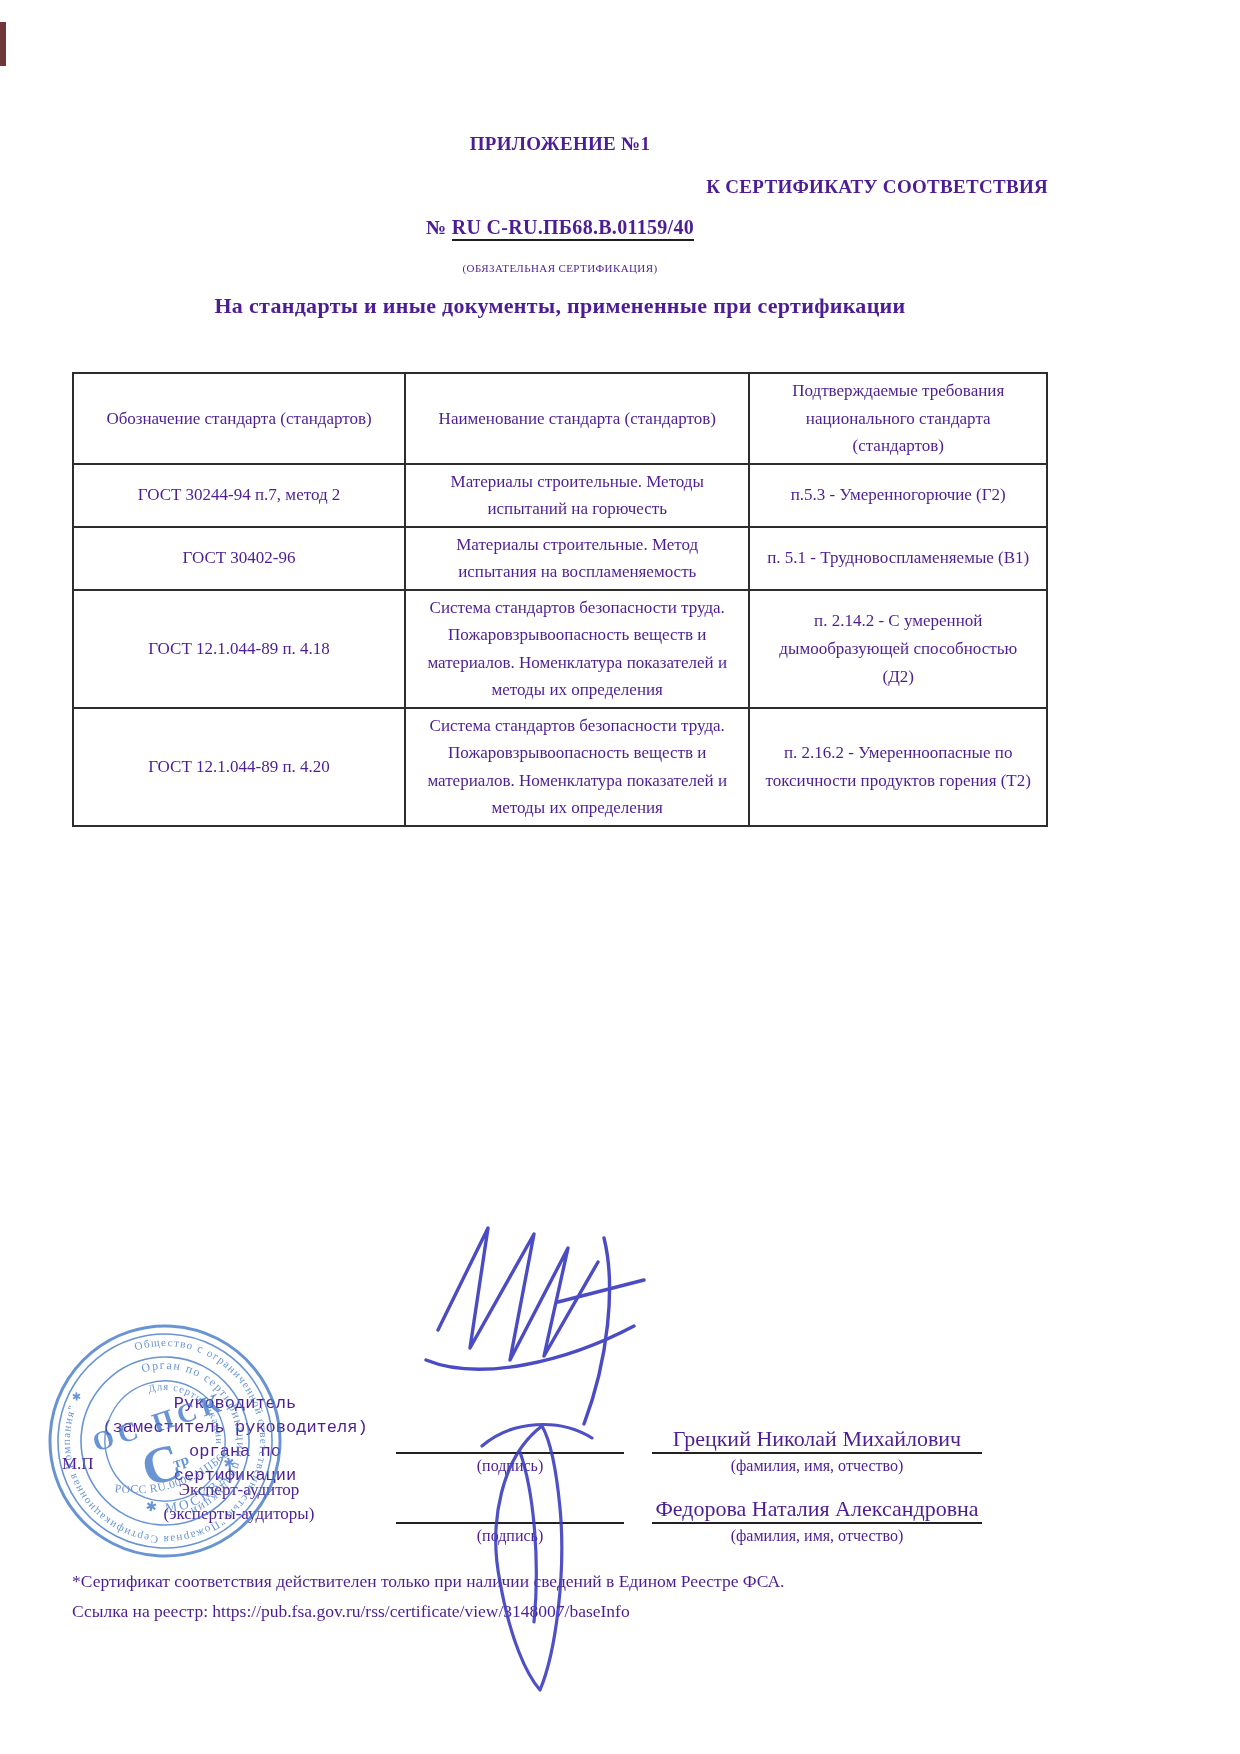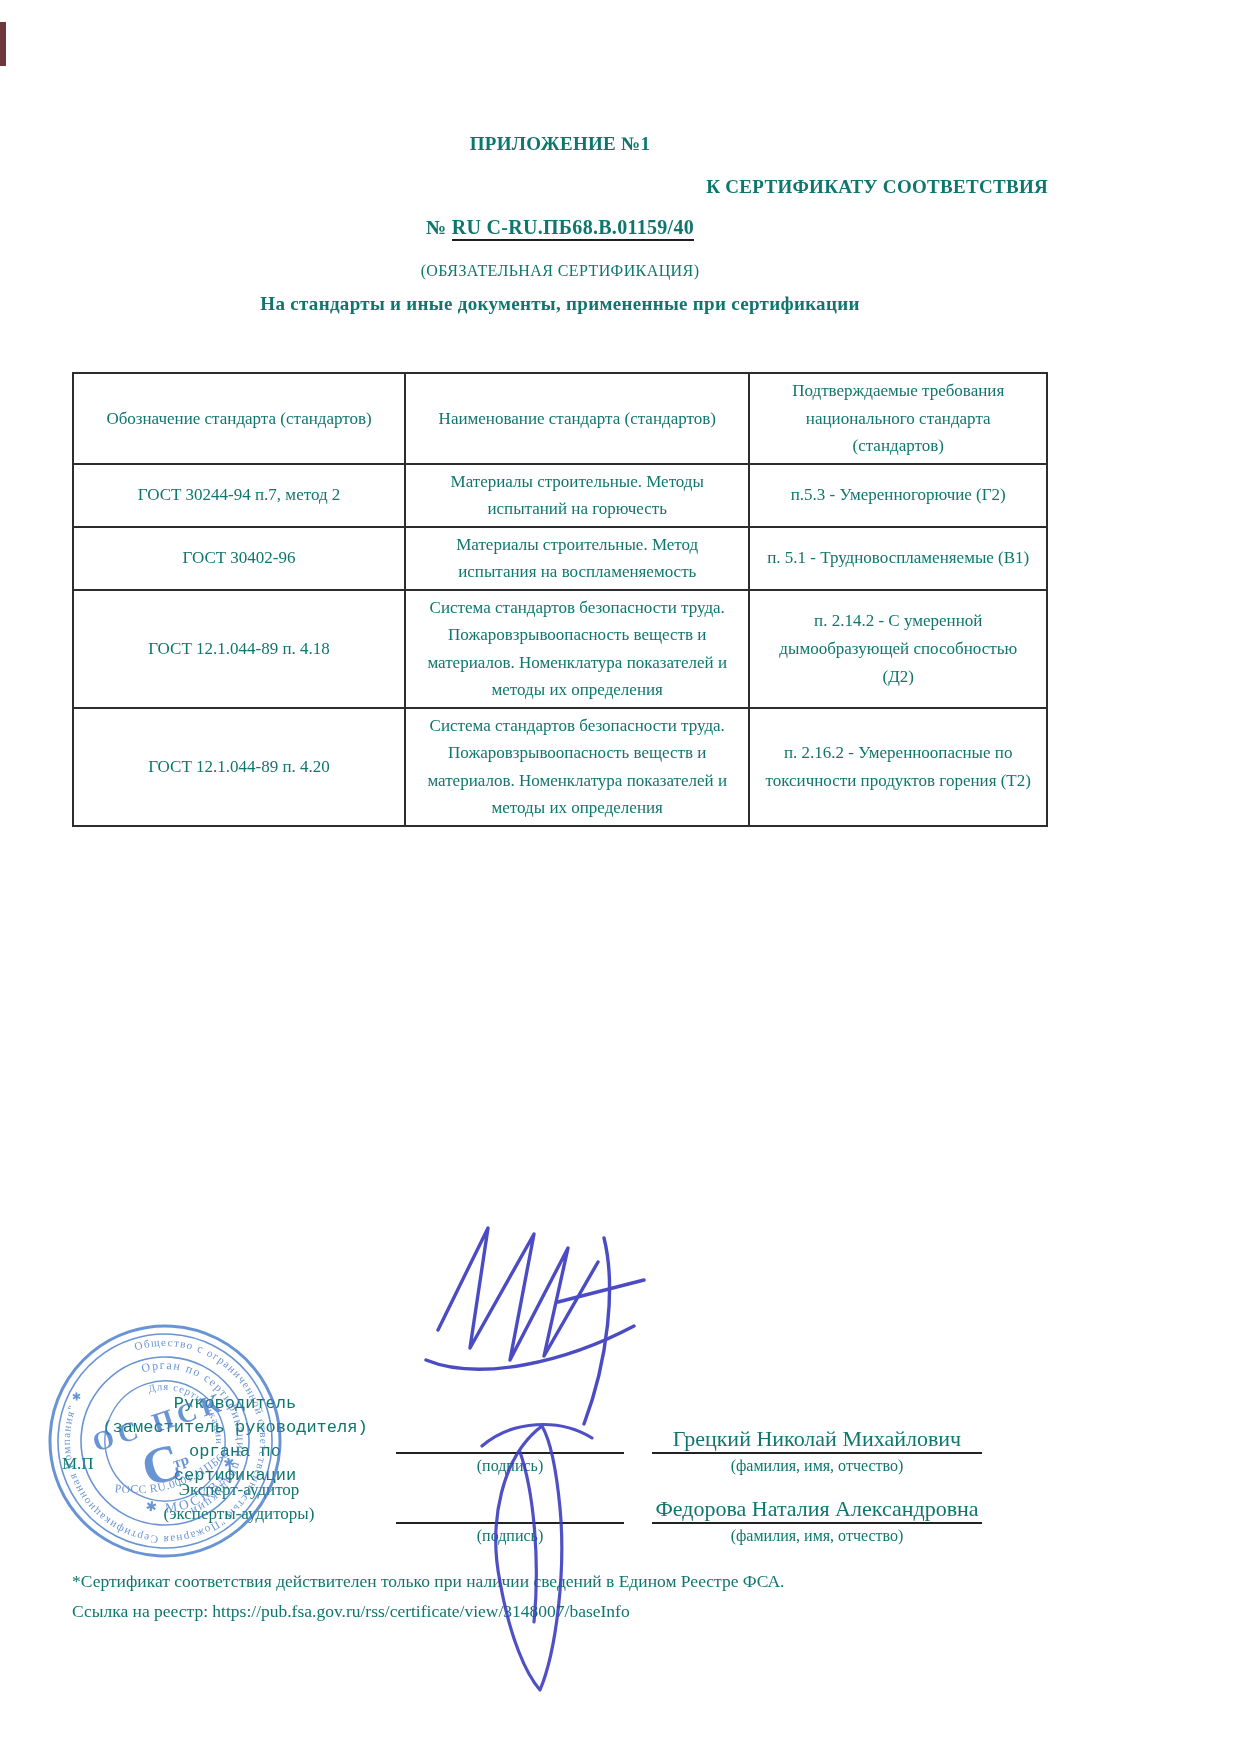--- a/index.html
+++ b/index.html
@@ -1,27 +1,27 @@
 <!DOCTYPE html>
 <html><head>
 <meta charset="utf-8">
 <style>
   html,body{margin:0;padding:0;background:#ffffff;}
   .page{
     position:relative;width:1240px;height:1754px;background:#ffffff;
-    font-family:"Liberation Serif", serif;color:#0f766e;overflow:hidden;
+    font-family:"Liberation Serif", serif;color:#4c1d95;overflow:hidden;
   }
   .abs{position:absolute;}
   .center{text-align:center;}
   .bold{font-weight:bold;}
   .title-line{left:72px;width:976px;font-size:19px;letter-spacing:.3px;}
   .cert-num{font-size:20px;}
   .cert-num .u{border-bottom:2px solid #1e1e1e;padding-bottom:1px;}
-  .oblig{font-size:16px;letter-spacing:.4px;}
-  .subtitle{font-size:19px;}
+  .oblig{font-size:11px;letter-spacing:.4px;}
+  .subtitle{font-size:22px;}
   table.cert-table{
     position:absolute;left:72px;top:372px;width:976px;
     border-collapse:collapse;font-size:17px;text-align:center;
   }
   .cert-table th,.cert-table td{
     border:2px solid #2d2d2d;padding:3px 12px;vertical-align:middle;
     font-weight:normal;line-height:1.62;
   }
   .cert-table thead tr{height:50px;}
   .cert-table tbody tr:nth-child(1){height:58px;}

